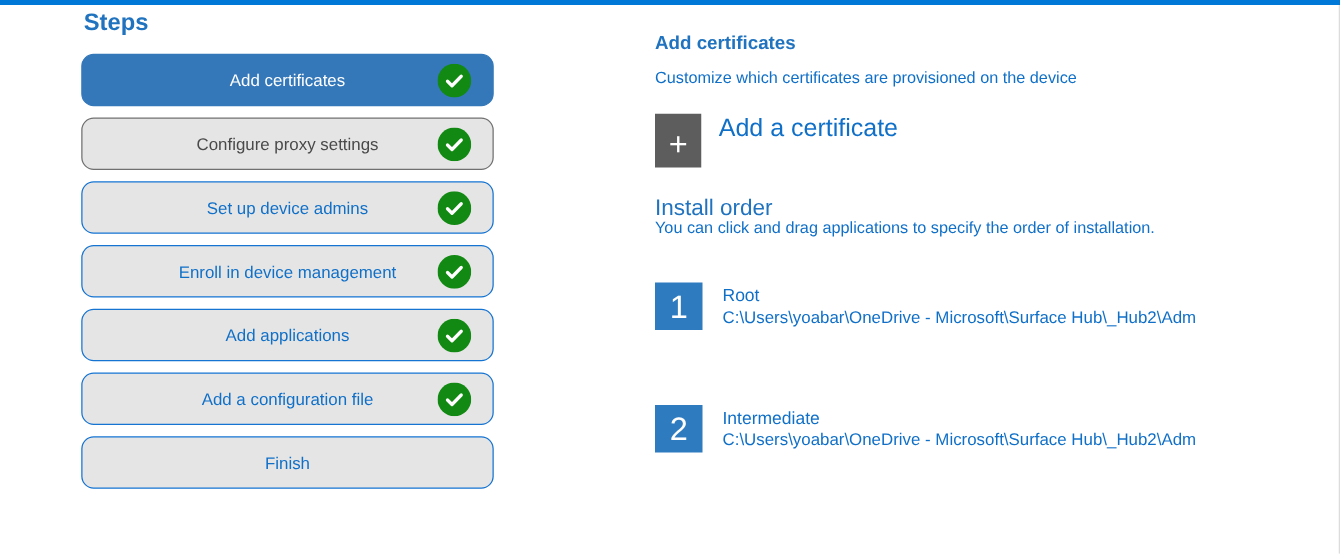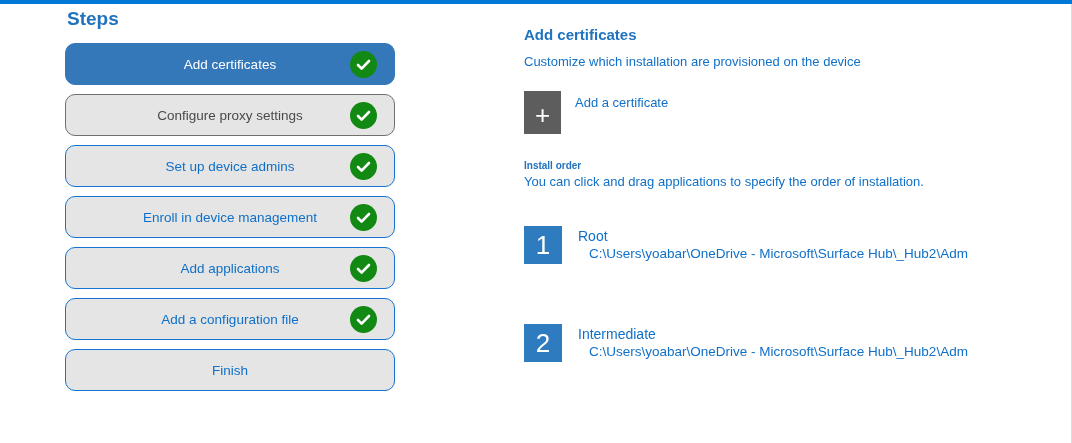--- a/index.html
+++ b/index.html
@@ -73,41 +73,41 @@
   .add-btn {
     width: 37px; height: 43px; border: none; border-radius: 0;
     background: var(--add_button_gray);
     color: #ffffff; cursor: pointer;
     display: flex; align-items: center; justify-content: center;
     padding: 0;
   }
   .add-btn .plus { font-size: 26px; line-height: 1; font-weight: normal; margin-top: 4px; }
   .add-label {
     margin-left: 14px; margin-top: 3px;
-    font-size: 13px; line-height: 18px; cursor: pointer;
+    font-size: 20px; line-height: 18px; cursor: pointer;
   }
 
   .install-title {
-    margin: 24px 0 0; font-size: 10px; line-height: 16px;
-    font-weight: bold; color: var(--heading_blue);
+    margin: 24px 0 0; font-size: 18px; line-height: 16px;
+    font-weight: normal; color: var(--heading_blue);
   }
   .install-instruction { margin: 0 0 0; font-size: 13px; line-height: 16px; }
 
   .install-item { display: flex; align-items: flex-start; cursor: grab; }
   .install-item--first { margin-top: 36px; }
   .install-item--second { margin-top: 60px; }
   .order-badge {
     width: 38px; height: 38px; flex: 0 0 38px;
     background: var(--number_badge_blue);
     color: #ffffff; font-size: 26px;
     display: flex; align-items: center; justify-content: center;
   }
   .item-meta { margin-left: 16px; padding-top: 1px; }
   .item-name { font-size: 14px; line-height: 18px; }
-  .item-path { font-size: 13.5px; line-height: 17px; margin-left: 11px; }
+  .item-path { font-size: 13.5px; line-height: 17px; }
 </style>
 </head>
 <body>
 
 <div class="topbar"></div>
 <div class="right-edge"></div>
 
 <div class="steps-panel">
   <h2 class="steps-title">Steps</h2>
   <div class="steps-list">
@@ -174,21 +174,21 @@
 
     <button class="step">
       <span class="step__label">Finish</span>
     </button>
 
   </div>
 </div>
 
 <div class="content">
   <h1 class="content-title">Add certificates</h1>
-  <p class="content-subtitle">Customize which installation are provisioned on the device</p>
+  <p class="content-subtitle">Customize which certificates are provisioned on the device</p>
 
   <div class="add-row">
     <button class="add-btn">
       <span class="plus">+</span>
     </button>
     <span class="add-label">Add a certificate</span>
   </div>
 
   <h3 class="install-title">Install order</h3>
   <p class="install-instruction">You can click and drag applications to specify the order of installation.</p>

